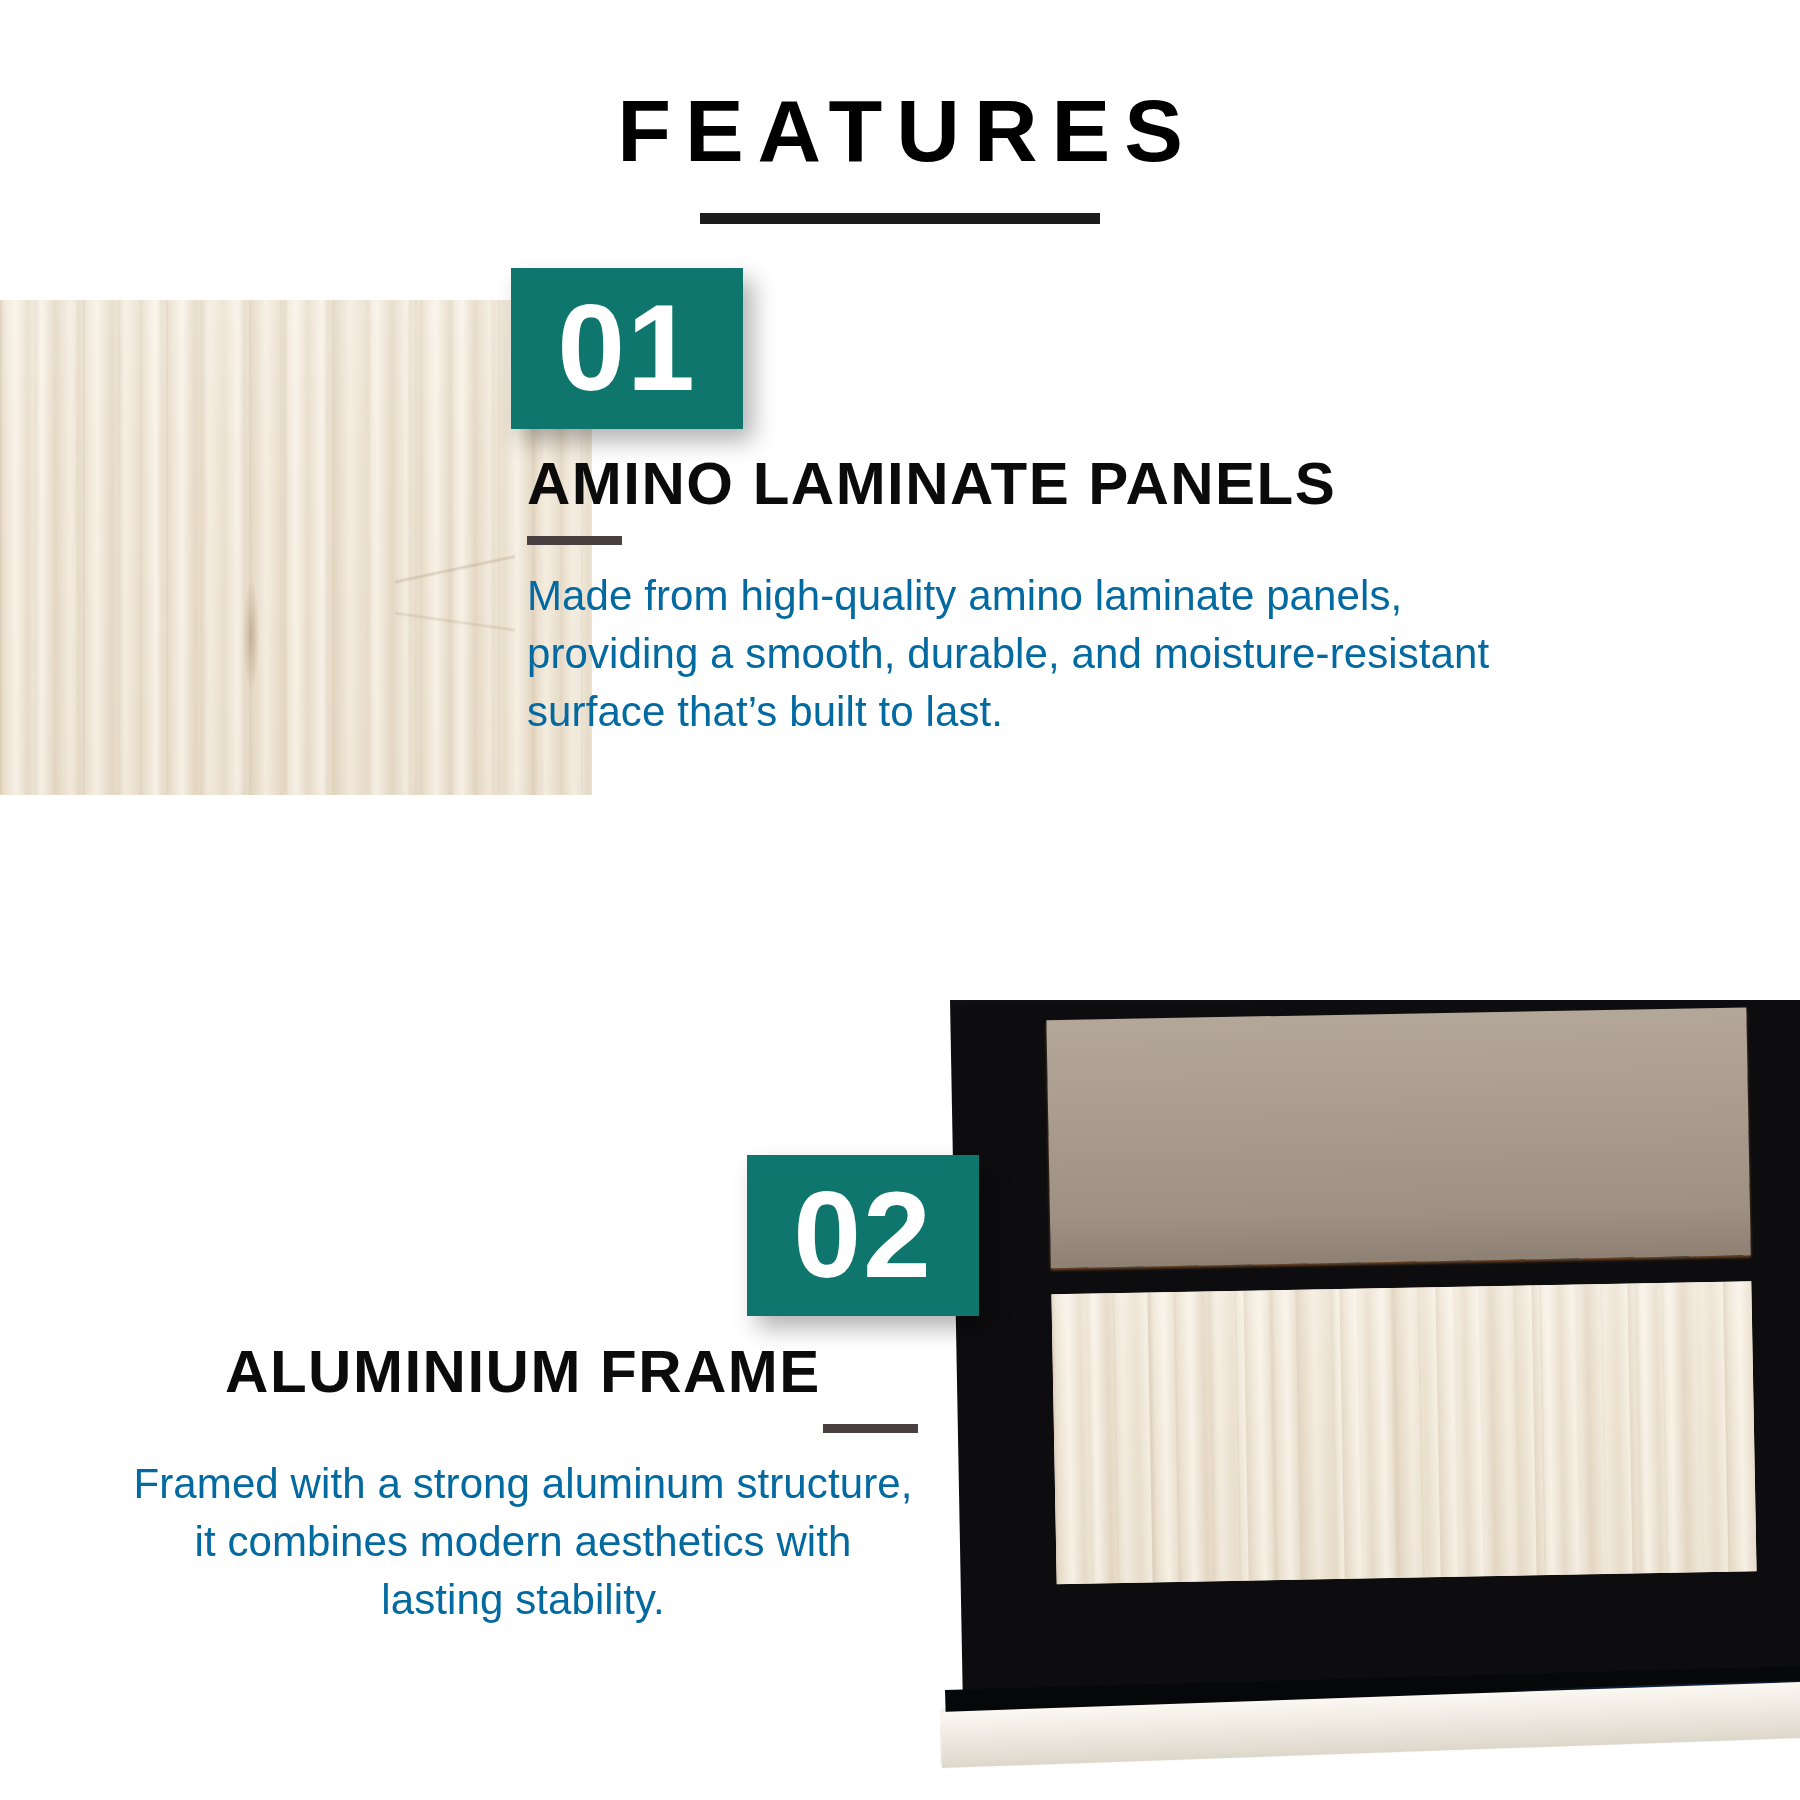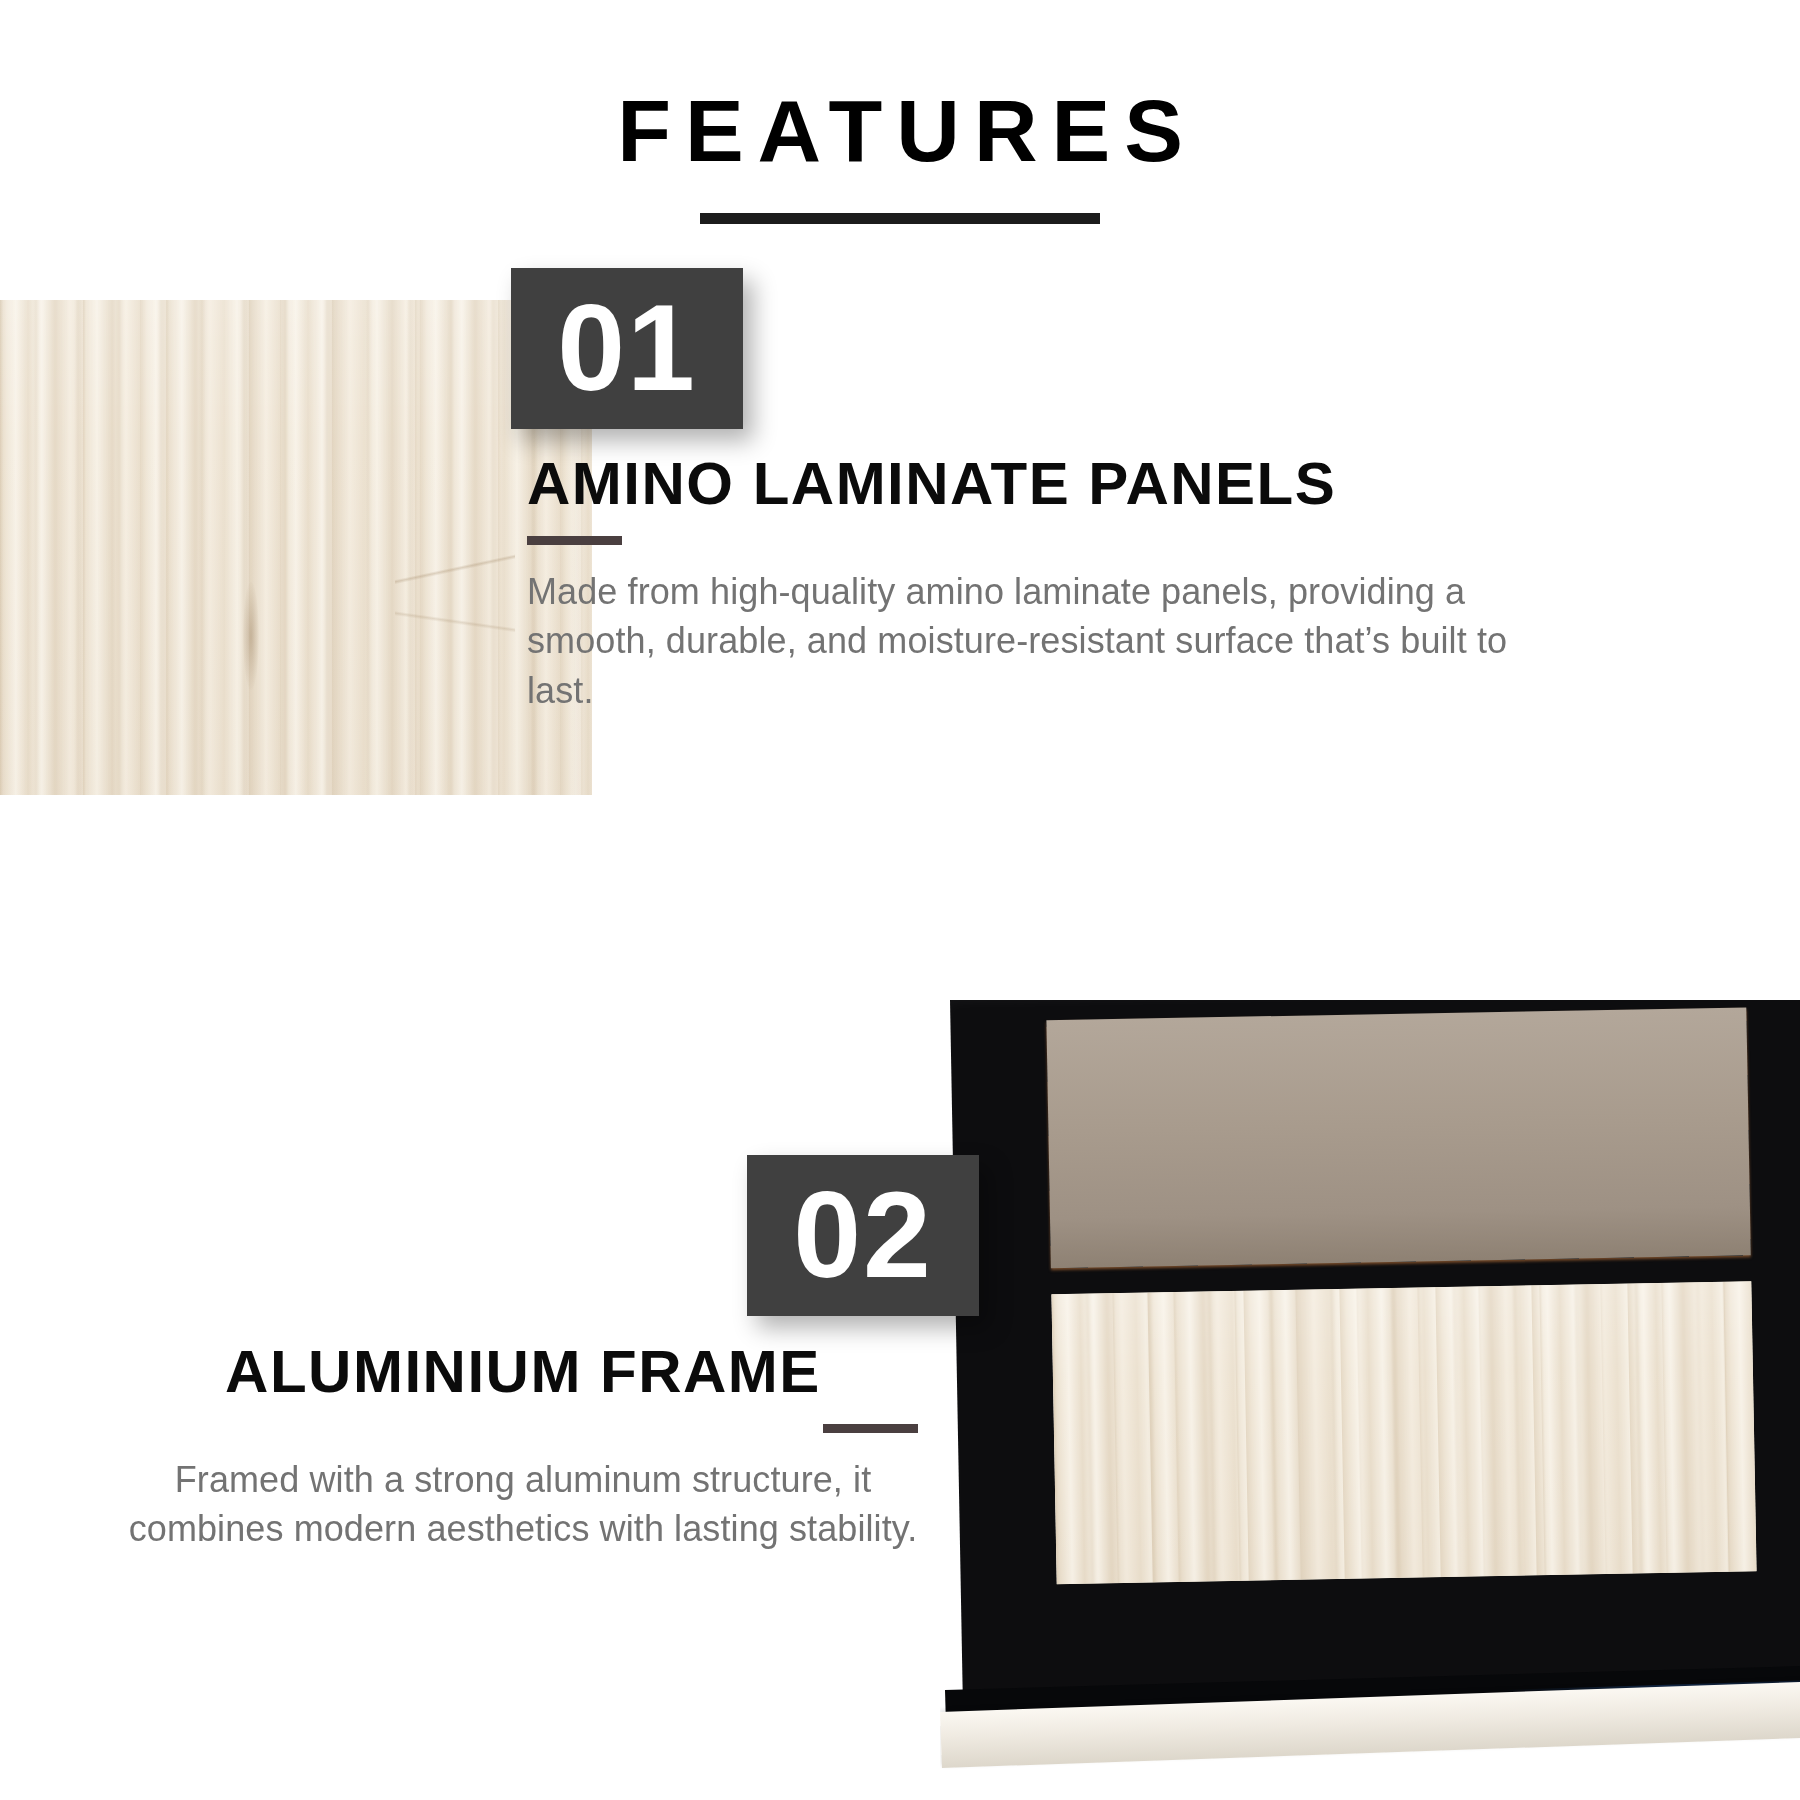--- a/index.html
+++ b/index.html
@@ -88,21 +88,21 @@
     top: 60px;
     width: 120px;
     height: 420px;
     background:
       linear-gradient(168deg, rgba(0,0,0,0) 49.3%, rgba(158,132,98,0.30) 49.8%, rgba(0,0,0,0) 50.4%),
       linear-gradient(-172deg, rgba(0,0,0,0) 61.3%, rgba(158,132,98,0.22) 61.8%, rgba(0,0,0,0) 62.4%);
   }
 
   .badge {
     position: absolute;
-    background: #404040;
+    background: #0f766e;
     color: #ffffff;
     font-family: "Liberation Sans", sans-serif;
     font-weight: 700;
     text-align: center;
     box-shadow: 10px 12px 22px rgba(0,0,0,0.30);
     box-sizing: border-box;
   }
   .badge-01 {
     left: 511px;
     top: 268px;
@@ -153,23 +153,23 @@
     background: #4a3f40;
     margin-top: 19px;
   }
   .feature-02-text .heading-rule {
     margin-left: auto;
   }
   .feature-body {
     margin: 0;
     padding-top: 22px;
     font-family: "Liberation Sans", sans-serif;
-    font-size: 36px;
+    font-size: 42px;
     font-weight: 400;
-    color: #737373;
+    color: #0369a1;
     line-height: 1.38;
     letter-spacing: 0.1px;
   }
   .feature-01-text .feature-body { max-width: 1000px; }
   .feature-02-text .feature-body { max-width: 790px; }
 
   
   .feature-02-photo {
     position: absolute;
     left: 940px;

